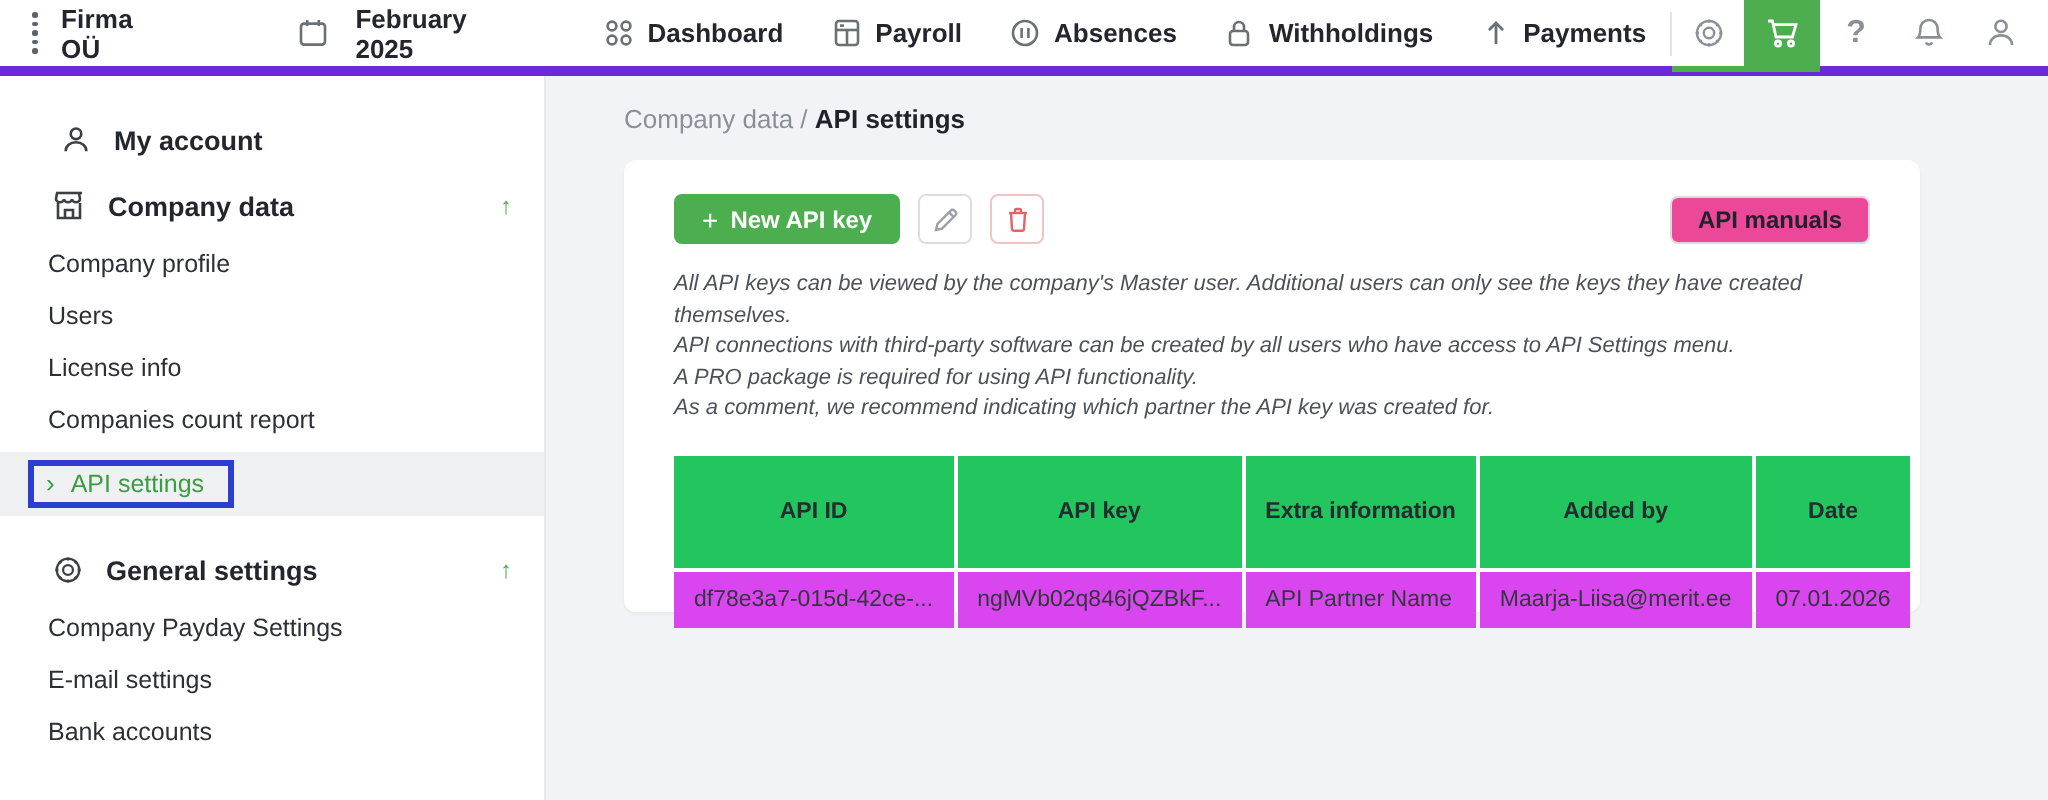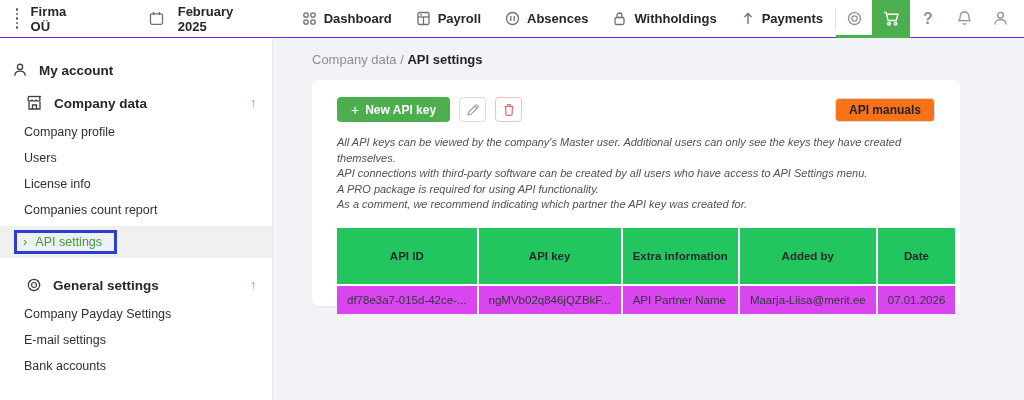--- a/index.html
+++ b/index.html
@@ -6,22 +6,22 @@
   html,body { width:1024px; height:400px; }
   body {
     font-family:"Liberation Sans", sans-serif;
     background:#f2f3f7;
     color:#23272d;
     overflow:hidden;
     font-size:13px;
   }
   
   .topbar {
-    height:38px; background:#ffffff; border-bottom:1px solid #6d28d9;
-    display:flex; align-items:center; position:relative;justify-content:flex-end;
+    height:38px; background:#ffffff; border-bottom:5px solid #6d28d9;
+    display:flex; align-items:center; position:relative;
   }
   .drag-dots { display:flex; flex-direction:column; gap:2px; margin-left:16px; cursor:grab; }
   .drag-dots i { width:2.5px; height:2.5px; border-radius:50%; background:#5f6368; }
   .company-name { font-weight:bold; margin-left:12px; font-size:13px; letter-spacing:.1px; }
   .period { display:flex; align-items:center; gap:14px; margin-left:62px; cursor:pointer; font-weight:bold; }
   .nav { display:flex; align-items:center; margin-left:42px; gap:24px; }
   .nav-item { display:flex; align-items:center; gap:7px; cursor:pointer; font-weight:bold; font-size:13px; }
   .nav-item svg, .period svg { color:#6b7075; }
   .top-divider { width:1px; height:22px; background:#e3e4e6; margin-left:12px; }
   .top-right { margin-left:auto; display:flex; align-items:center; height:38px; }
@@ -34,21 +34,21 @@
     width:38px; height:38px; background:#4cae4f; display:flex; align-items:center; justify-content:center;
     cursor:pointer; color:#ffffff;
   }
   .help-glyph { font-size:16px; font-weight:bold; color:#8b9096; }
   
   .shell { display:flex; height:362px; }
   .sidebar {
     width:273px; background:#ffffff; border-right:1px solid #e7e8ea;
     padding-top:20px; flex-shrink:0;
   }
-  .side-account { display:flex; align-items:center; gap:11px; padding:4px 0 4px 12px; font-weight:bold; font-size:13.5px; cursor:pointer; color:#23272d; }
+  .side-account { display:flex; align-items:center; gap:11px; padding:4px 0 4px 30px; font-weight:bold; font-size:13.5px; cursor:pointer; color:#23272d; }
   .side-section-header {
     display:flex; align-items:center; gap:11px; padding:5px 16px 5px 26px; margin-top:8px;
     font-weight:bold; font-size:13.5px; cursor:pointer; color:#23272d;
   }
   .side-section-header .collapse-arrow { margin-left:auto; color:#4cae4f; font-size:12px; font-weight:normal; }
   .side-item {
     padding:3px 16px 3px 24px; font-size:12.5px; color:#2c3036; cursor:pointer; line-height:14px;
     margin-top:6px;
   }
   .side-item.selected {
@@ -73,21 +73,21 @@
     padding:0 14px; font-size:12px; font-weight:bold; display:flex; align-items:center; gap:6px;
     cursor:pointer; font-family:inherit;
   }
   .btn-green .plus { font-size:14px; font-weight:normal; }
   .btn-icon {
     width:27px; height:25px; background:#ffffff; border:1px solid #dcdee1; border-radius:4px;
     display:flex; align-items:center; justify-content:center; cursor:pointer; color:#9aa0a6;
   }
   .btn-icon.danger { border-color:#f0c4c4; color:#e06666; }
   .btn-outline {
-    margin-left:auto; background:#f97316; border:1px solid #d9dbde; border-radius:4px; height:24px;
+    margin-left:auto; background:#ec4899; border:1px solid #d9dbde; border-radius:4px; height:24px;
     padding:0 13px; font-size:12px; font-weight:bold; color:#1f2329; cursor:pointer; font-family:inherit;
   }
   .info-text { margin-top:13px; font-size:11px; line-height:15.5px; color:#4d5259;font-style:italic; }
   .api-table { margin-top:13px; border-collapse:separate; border-spacing:2px; margin-left:-2px; }
   .api-table th {
     background:#22c55e; text-align:center; font-size:11.5px; font-weight:bold; color:#272b30;
     padding:22px 10px; white-space:nowrap;
   }
   .api-table td {
     background:#d946ef; font-size:11.5px; color:#33373d; padding:8px 10px; white-space:nowrap;

